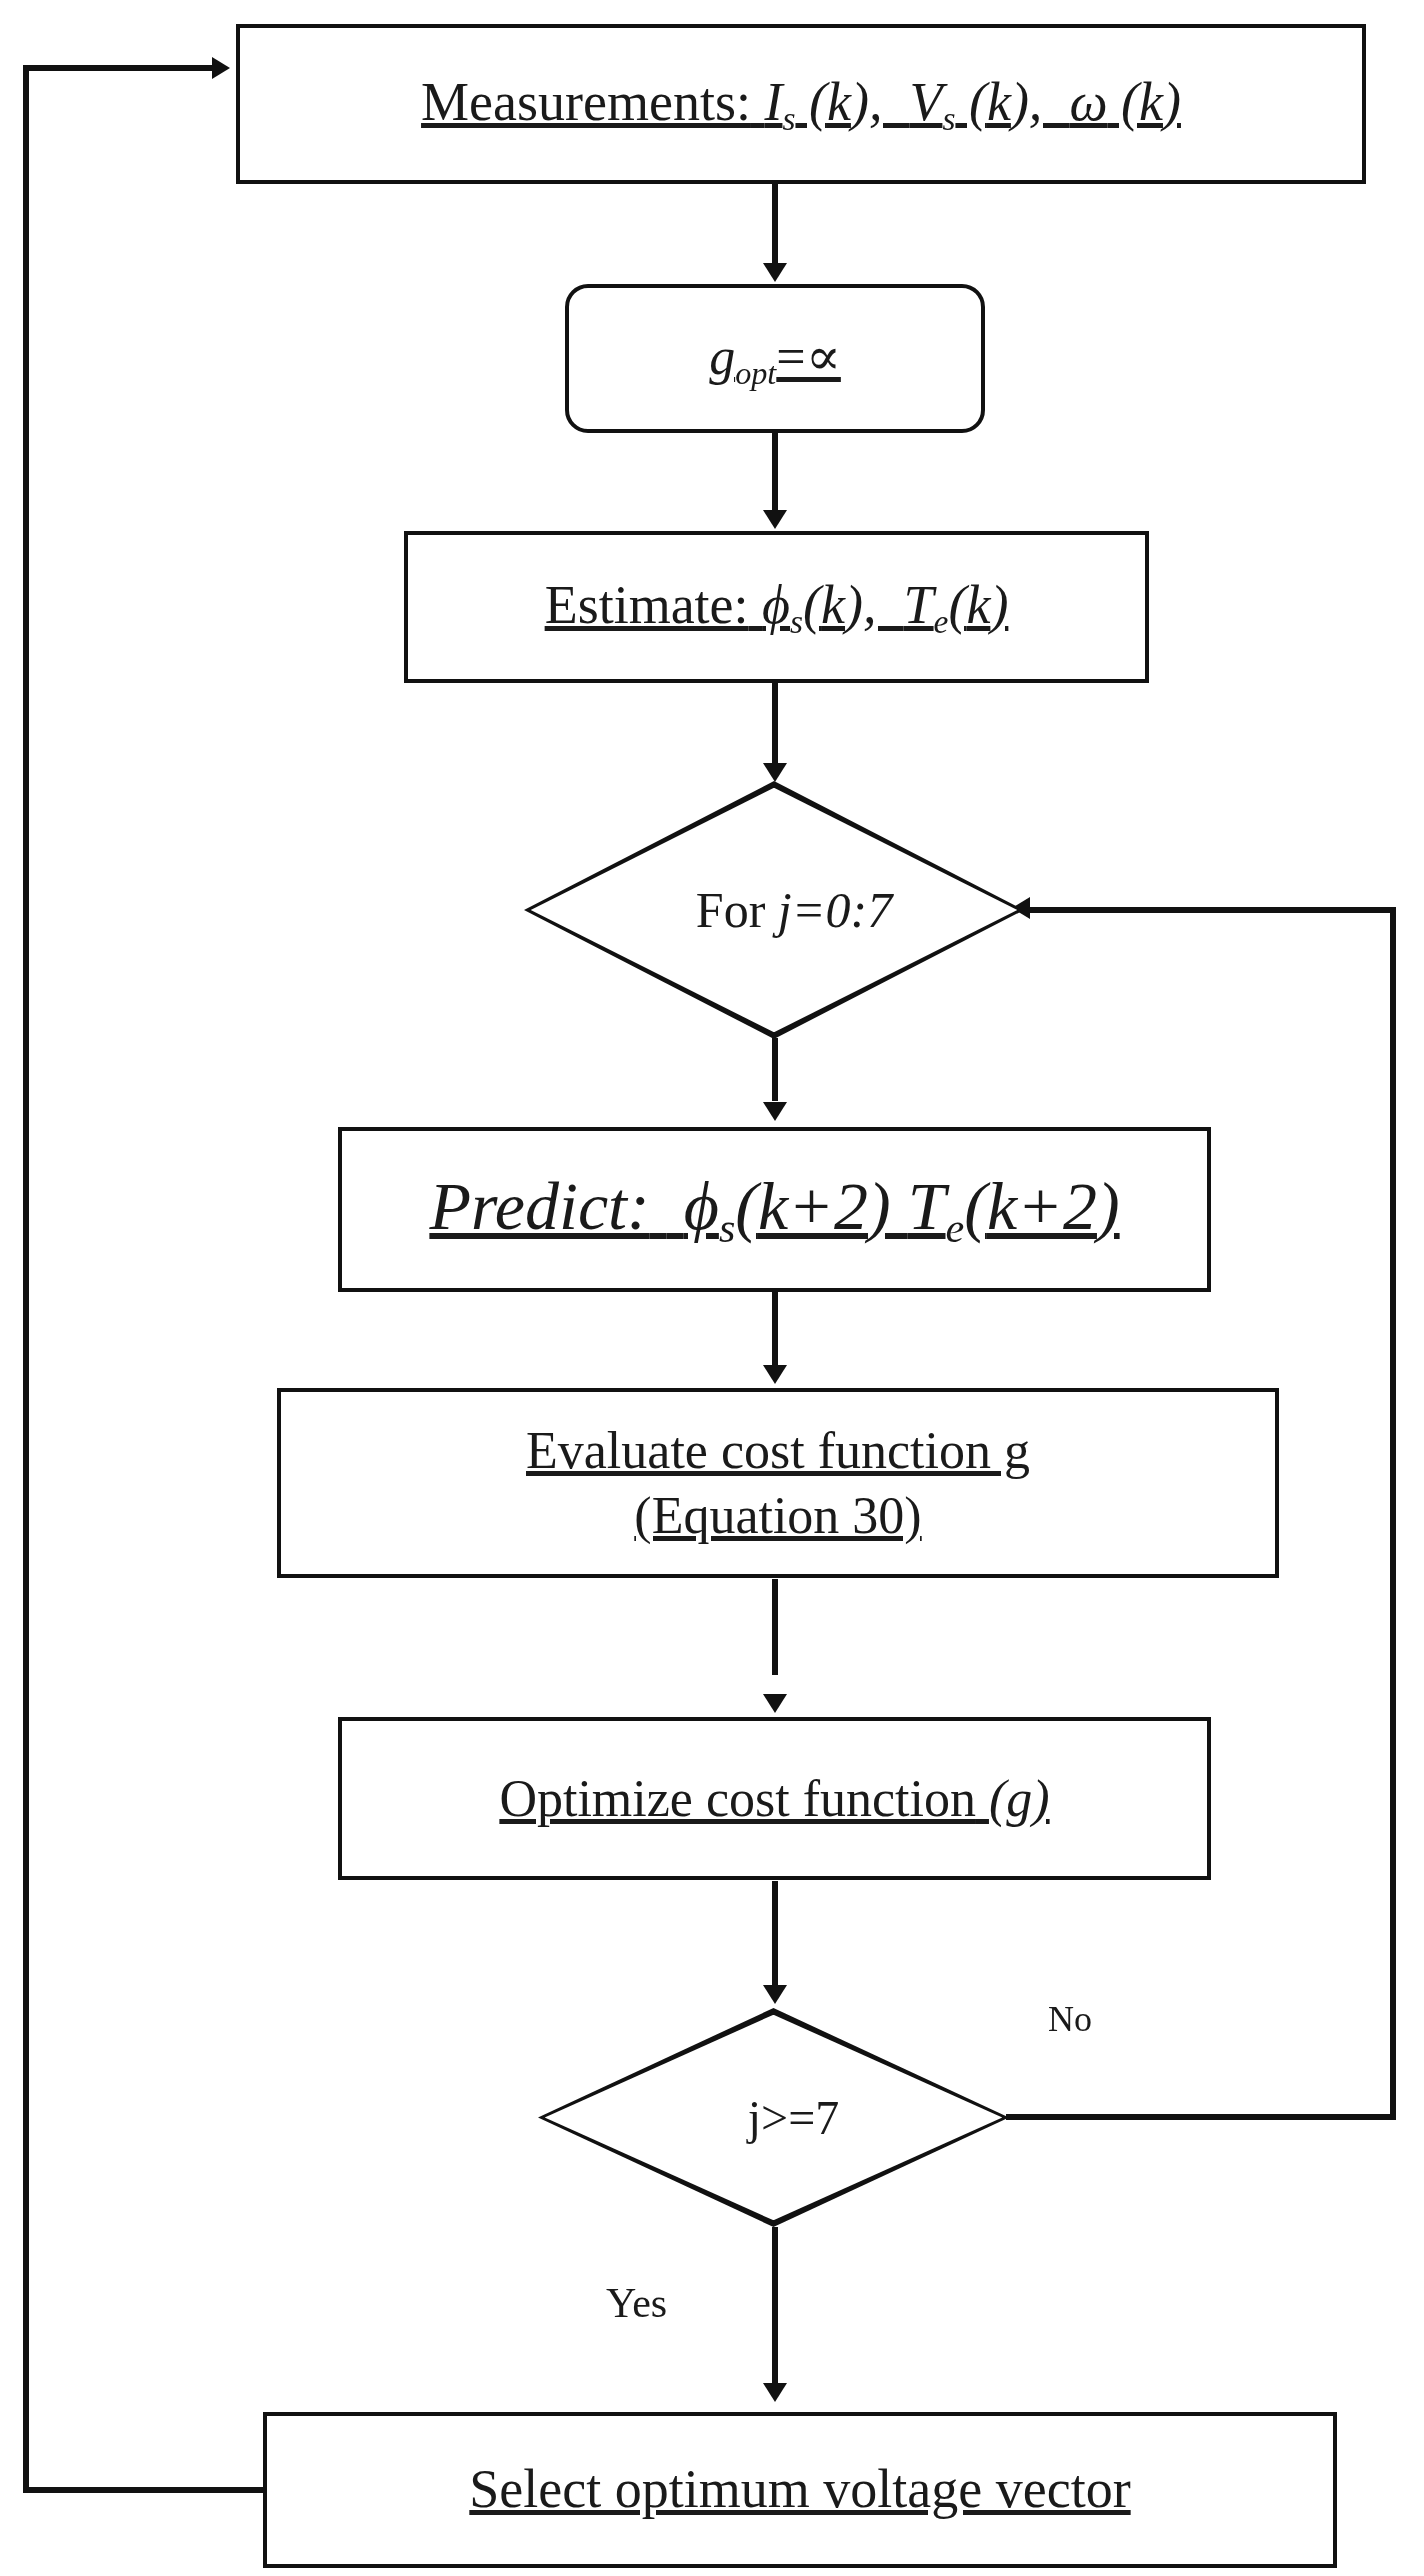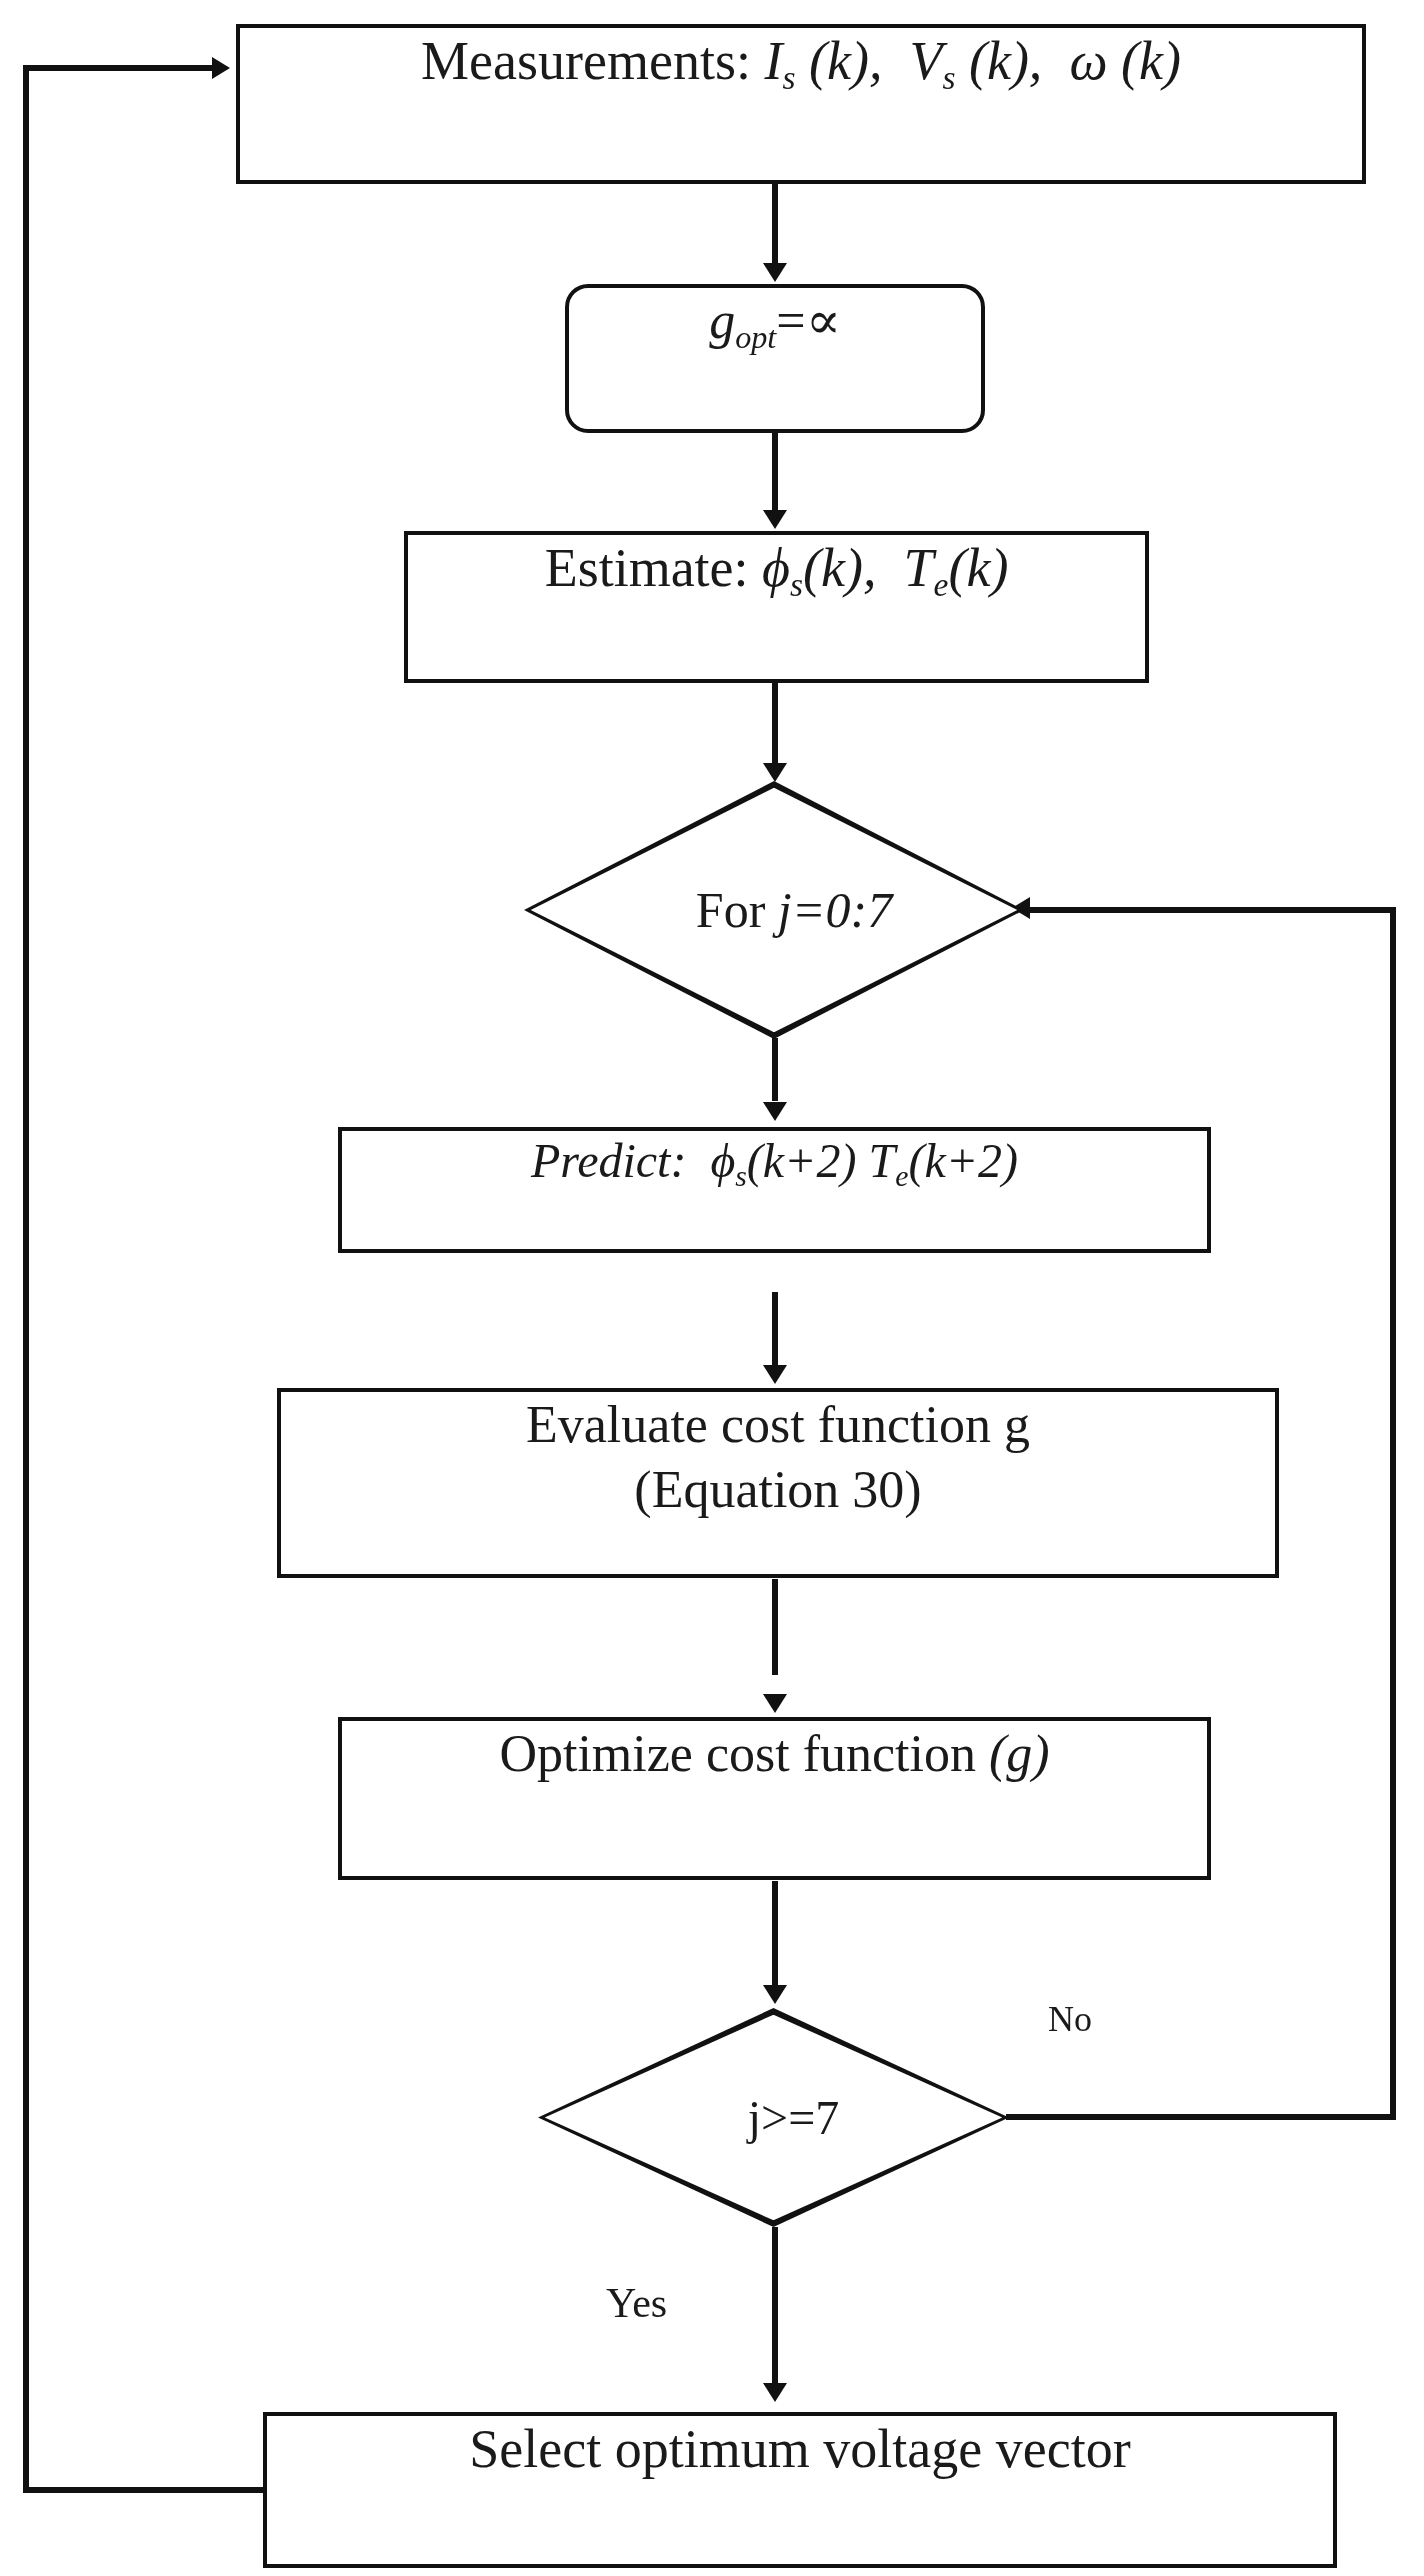--- a/index.html
+++ b/index.html
@@ -14,23 +14,25 @@
     overflow:hidden;
   }
 
   
   .node{
     position:absolute;
     box-sizing:border-box;
     background:#ffffff;
     border:4.8px solid #111111;
     display:flex;
+    align-items:center;
     justify-content:center;
     text-align:center;
     line-height:1.25;
+    text-decoration:underline;
   }
   
   .shadow::after{
     content:"";
     position:absolute;
     left:9.6px;
     top:9.6px;
     right:-9.6px;
     bottom:-9.6px;
     background:#b9b9b9;
@@ -139,21 +141,21 @@
     <div class="dshape"></div>
     <div class="dinner"></div>
     <span class="label" style="font-size:50px;">
       <span>For</span>&nbsp;<span class="it"><i>j</i>=<i>0:7</i></span>
     </span>
   </div>
 
   <div class="vline" style="left:772px;top:1038px;height:63px;"></div>
   <div class="arrow-down" style="left:763px;top:1102px;"></div>
 
-  <div class="node shadow" style="left:338px;top:1127px;width:873px;height:126px;font-size:48px;">
+  <div class="node shadow" style="left:338px;top:1127px;width:873px;height:165px;font-size:68px;">
     <span class="label">
       <span class="it">Predict:</span>
       <span class="it">&nbsp;<i>ϕ</i><span class="sub">s</span>(<i>k+2</i>) <i>T</i><span class="sub">e</span>(<i>k+2</i>)</span>
     </span>
   </div>
 
   <div class="vline" style="left:772px;top:1292px;height:75px;"></div>
   <div class="arrow-down" style="left:763px;top:1365px;"></div>
 
   <div class="node" style="left:277px;top:1388px;width:1002px;height:190px;font-size:52px;">

